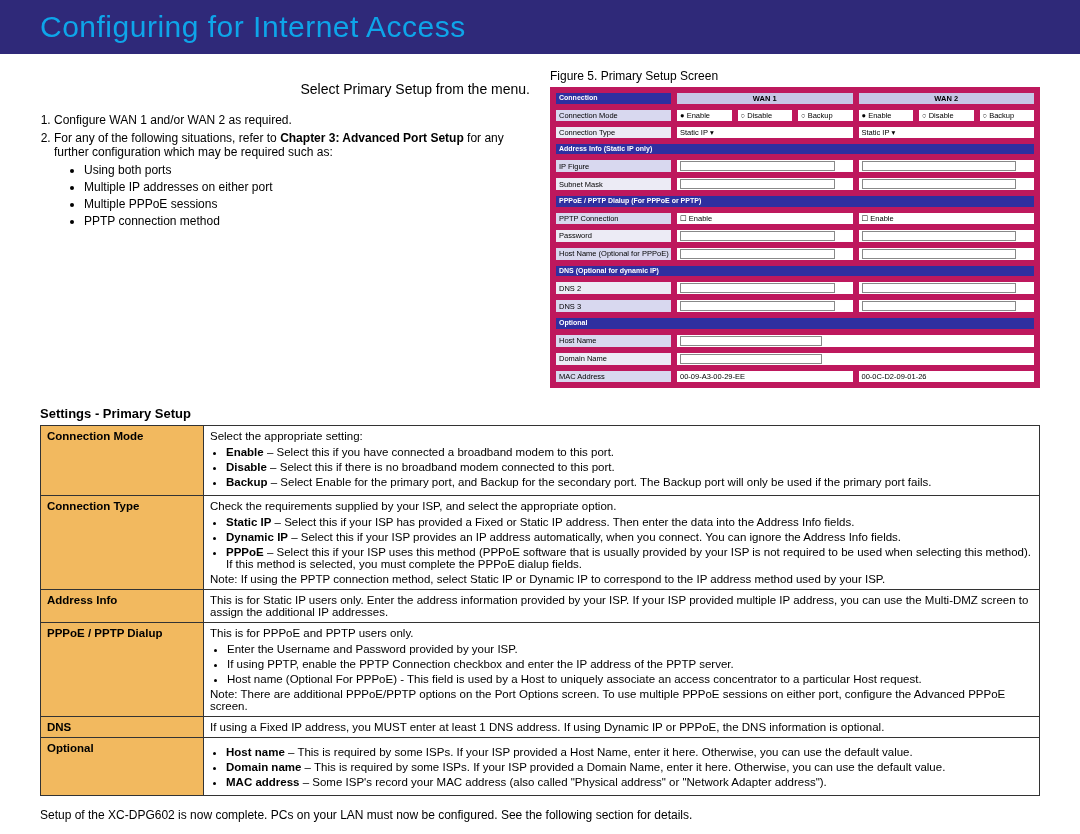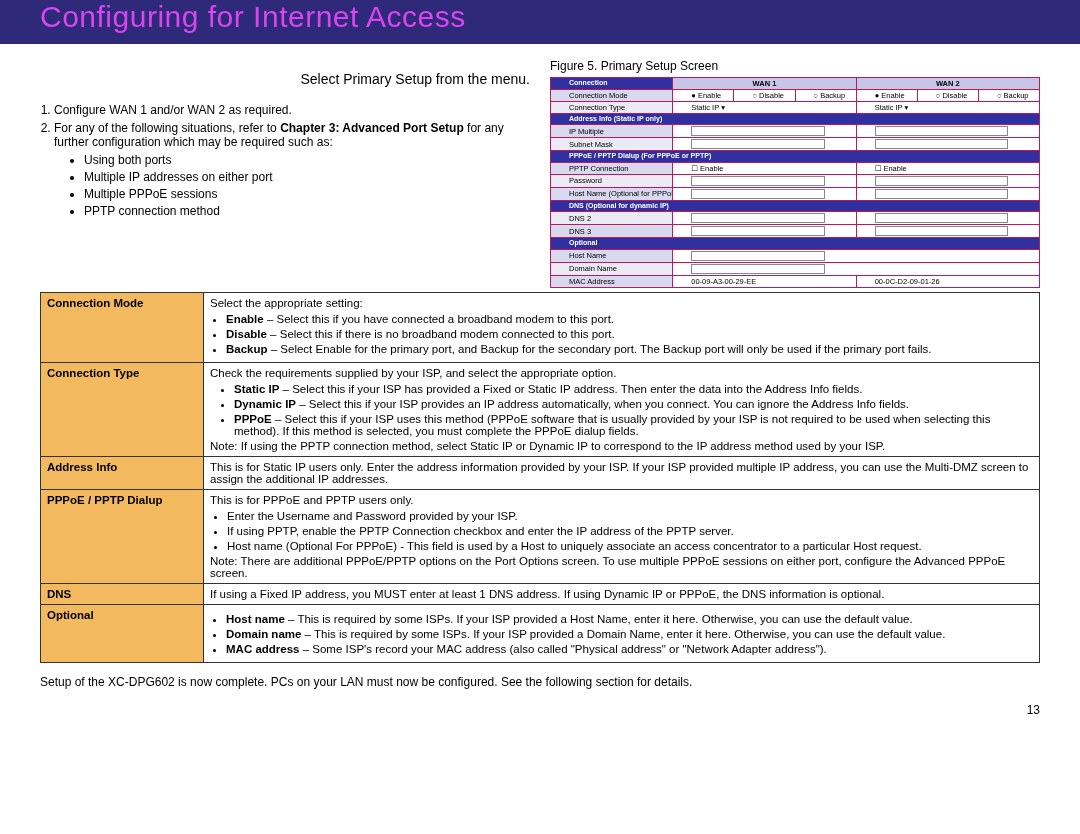--- a/index.html
+++ b/index.html
@@ -6,22 +6,22 @@
     margin: 0;
     padding: 0;
     font-family: Arial, Helvetica, sans-serif;
     font-size: 12px;
     width: 1080px;
     background: #fff;
     color: #000;
   }
   .header-bar {
     background: #2f2979;
-    color: #d946ef;
-    padding: 0 40px 10px 40px;
+    color: #0ea5e9;
+    padding: 10px 40px 10px 40px;
     font-size: 30px;
     font-weight: 300;
     letter-spacing: 0.5px;
   }
   .content {
     padding: 15px 40px 20px 40px;
   }
   .two-col {
     display: flex;
     gap: 20px;
@@ -67,22 +67,22 @@
   }
   
   .mini {
     border-collapse: collapse;
     width: 100%;
     font-size: 7.5px;
     line-height: 1.2;
     table-layout: fixed;
   }
   .mini td, .mini th {
-    border: 1px solid #be185d;
-    padding: 1px 18px;
+    border: 6px solid #be185d;
+    padding: 1px 3px;
     white-space: nowrap;
     overflow: hidden;
   }
   .mini .grp {
     background: #2f2fa0;
     color: #fff;
     font-weight: bold;
     font-size: 7px;
   }
   .mini .lbl {
@@ -165,21 +165,21 @@
         </tr>
         <tr>
           <td class="lbl2">Connection Type</td>
           <td class="cell" colspan="3"><span>Static IP</span> ▾</td>
           <td class="cell" colspan="3"><span>Static IP</span> ▾</td>
         </tr>
         <tr>
               <td class="grp" colspan="7">Address Info (Static IP only)</td>
             </tr>
         <tr>
-              <td class="lbl">IP Multiple</td>
+              <td class="lbl">IP Figure</td>
               <td class="cell" colspan="3"><span class="inputbox"></span></td>
               <td class="cell" colspan="3"><span class="inputbox"></span></td>
             </tr>
         <tr>
               <td class="lbl2">Subnet Mask</td>
               <td class="cell" colspan="3"><span class="inputbox"></span></td>
               <td class="cell" colspan="3"><span class="inputbox"></span></td>
             </tr>
         <tr>
               <td class="grp" colspan="7">PPPoE / PPTP Dialup (For PPPoE or PPTP)</td>
@@ -226,38 +226,39 @@
         <tr>
               <td class="lbl">MAC Address</td>
               <td class="cell" colspan="3">00-09-A3-00-29-EE</td>
               <td class="cell" colspan="3">00-0C-D2-09-01-26</td>
             </tr>
       </tbody>
         </table>
     </div>
   </div>
 
+  <div class="section-head">Settings - Primary Setup</div>
   <table class="settings-table">
     <tbody>
         <tr>
       <td>Connection Mode</td>
       <td>
         <span>Select the appropriate setting:</span>
         <ul style="margin-left:16px">
           <li><b>Enable</b><span> – Select this if you have connected a broadband modem to this port.</span></li>
           <li><b>Disable</b><span> – Select this if there is no broadband modem connected to this port.</span></li>
           <li><b>Backup</b><span> – Select Enable for the primary port, and Backup for the secondary port. The Backup port will only be used if the primary port fails.</span></li>
         </ul>
       </td>
     </tr>
     <tr>
       <td>Connection Type</td>
       <td>
         <span>Check the requirements supplied by your ISP, and select the appropriate option.</span>
-        <ul style="margin-left:24px">
+        <ul style="margin-left:16px">
           <li><b>Static IP</b><span> – Select this if your ISP has provided a Fixed or Static IP address. Then enter the data into the Address Info fields.</span></li>
           <li><b>Dynamic IP</b><span> – Select this if your ISP provides an IP address automatically, when you connect. You can ignore the Address Info fields.</span></li>
           <li><b>PPPoE</b><span> – Select this if your ISP uses this method (PPPoE software that is usually provided by your ISP is not required to be used when selecting this method). If this method is selected, you must complete the PPPoE dialup fields.</span></li>
         </ul>
         <span>Note: If using the PPTP connection method, select Static IP or Dynamic IP to correspond to the IP address method used by your ISP.</span>
       </td>
     </tr>
     <tr>
       <td>Address Info</td>
       <td>This is for Static IP users only. Enter the address information provided by your ISP. If your ISP provided multiple IP address, you can use the Multi-DMZ screen to assign the additional IP addresses.</td>

